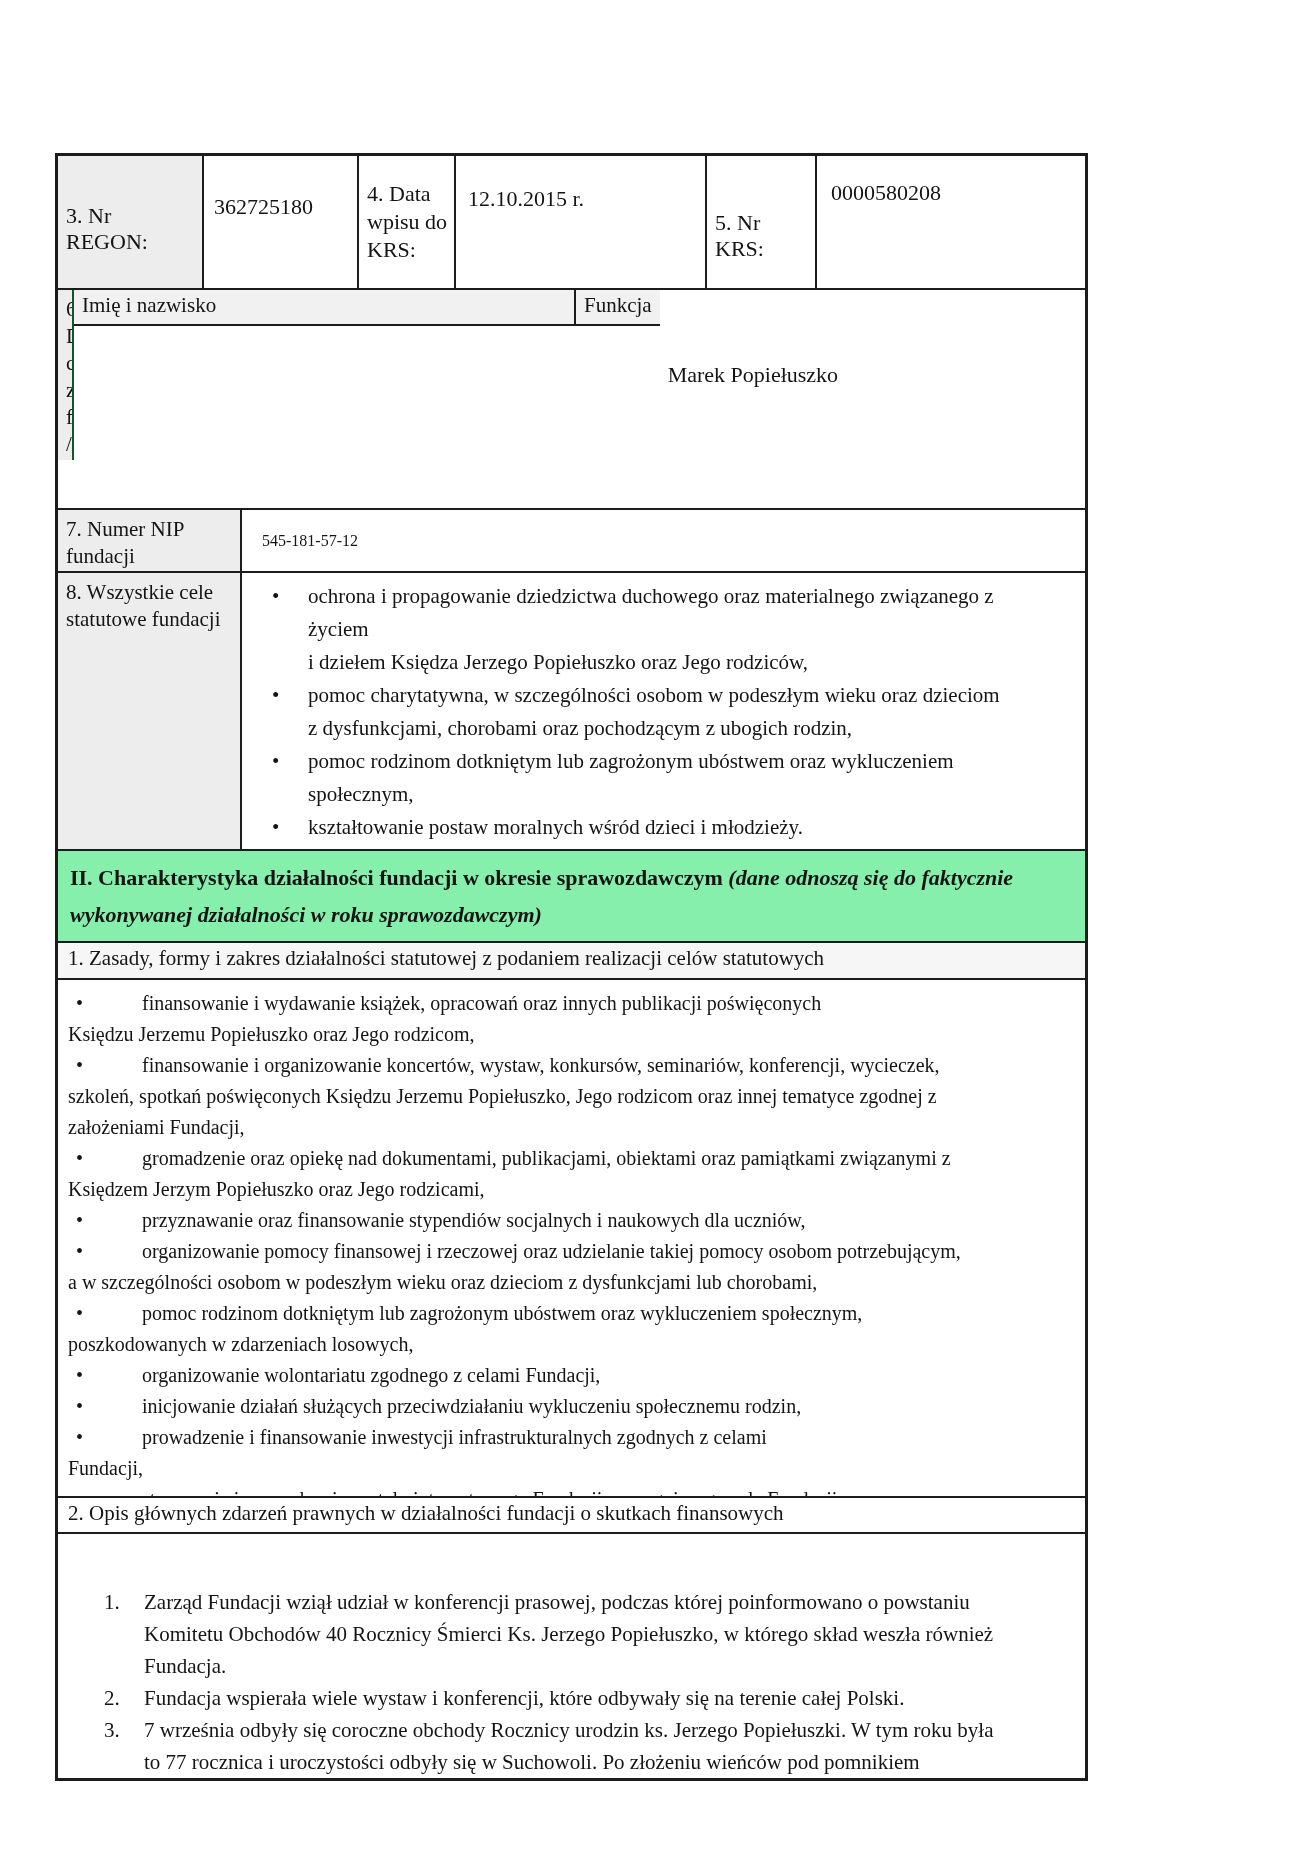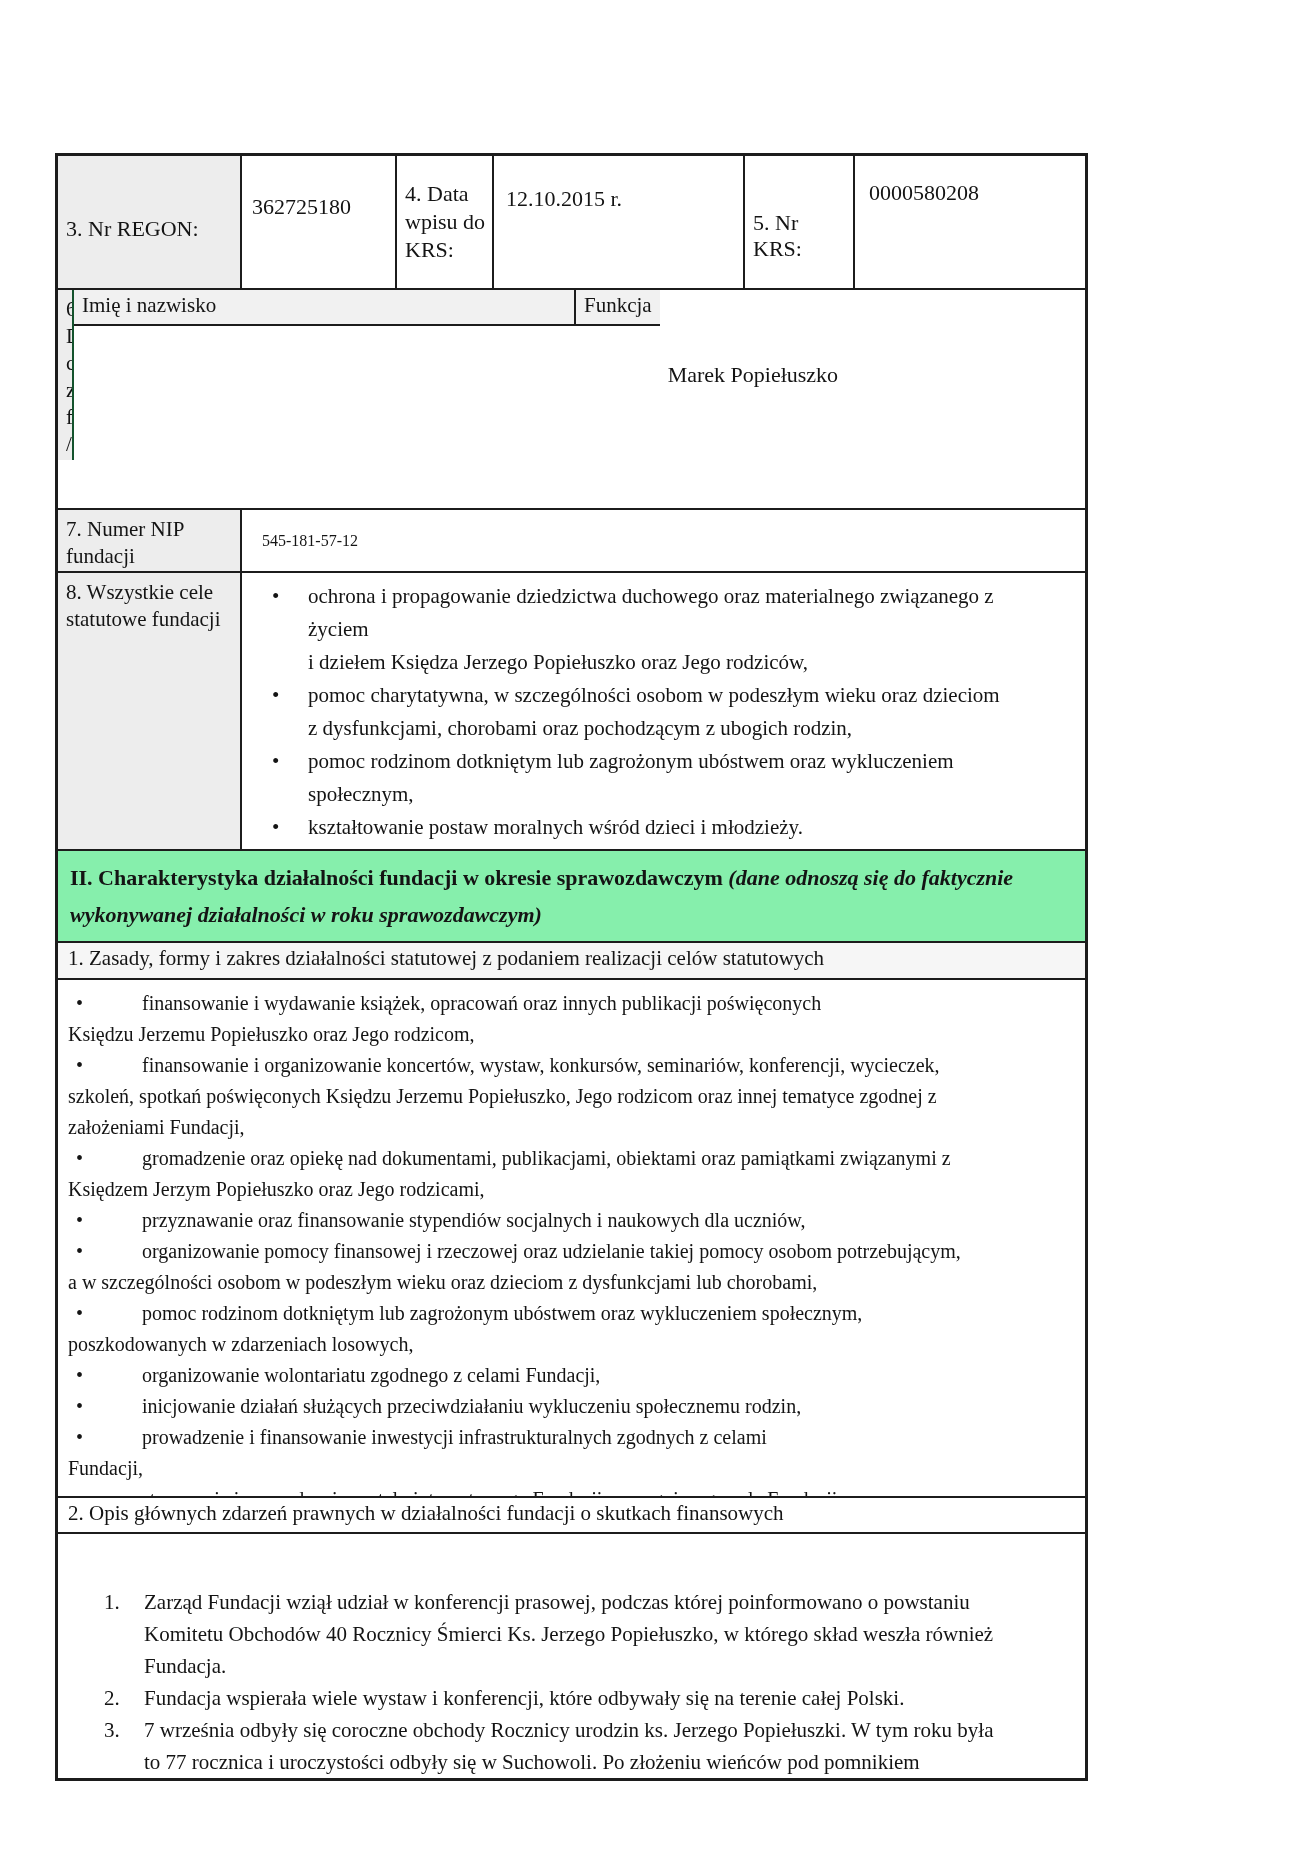--- a/index.html
+++ b/index.html
@@ -29,21 +29,21 @@
   .label-cell {
     width: 182px;
     background: #ededed;
     font-size: 21px;
     line-height: 27px;
     padding: 6px 6px 6px 8px;
   }
 
   
   .row-top { height: 132px; font-size: 22px; }
-  .c-regon-label { width: 182px; background: #ededed; display: flex; align-items: center; padding: 14px 8px 0 8px; text-align: right; }
+  .c-regon-label { width: 144px; background: #ededed; display: flex; align-items: center; padding: 14px 8px 0 8px; }
   .c-regon-value { width: 155px; display: flex; align-items: flex-start; padding: 38px 8px 0 10px; }
   .c-date-label  { width: 97px;  padding: 24px 6px 0 8px; line-height: 28px; }
   .c-date-value  { width: 251px; padding: 30px 8px 0 12px; }
   .c-krs-label   { width: 110px; display: flex; align-items: center; padding: 28px 6px 0 8px; }
   .c-krs-value   { flex: 1; padding: 24px 8px 0 14px; }
 
   
   .row-6 { height: 172px; }
   .r6-right { flex: 1; display: flex; flex-direction: row; border-left: 2px solid #14532d; }
   .r6-hrow { height: 36px; display: flex; border-bottom: 2px solid #1c1c1c; background: #f1f1f1; font-size: 21px; }

